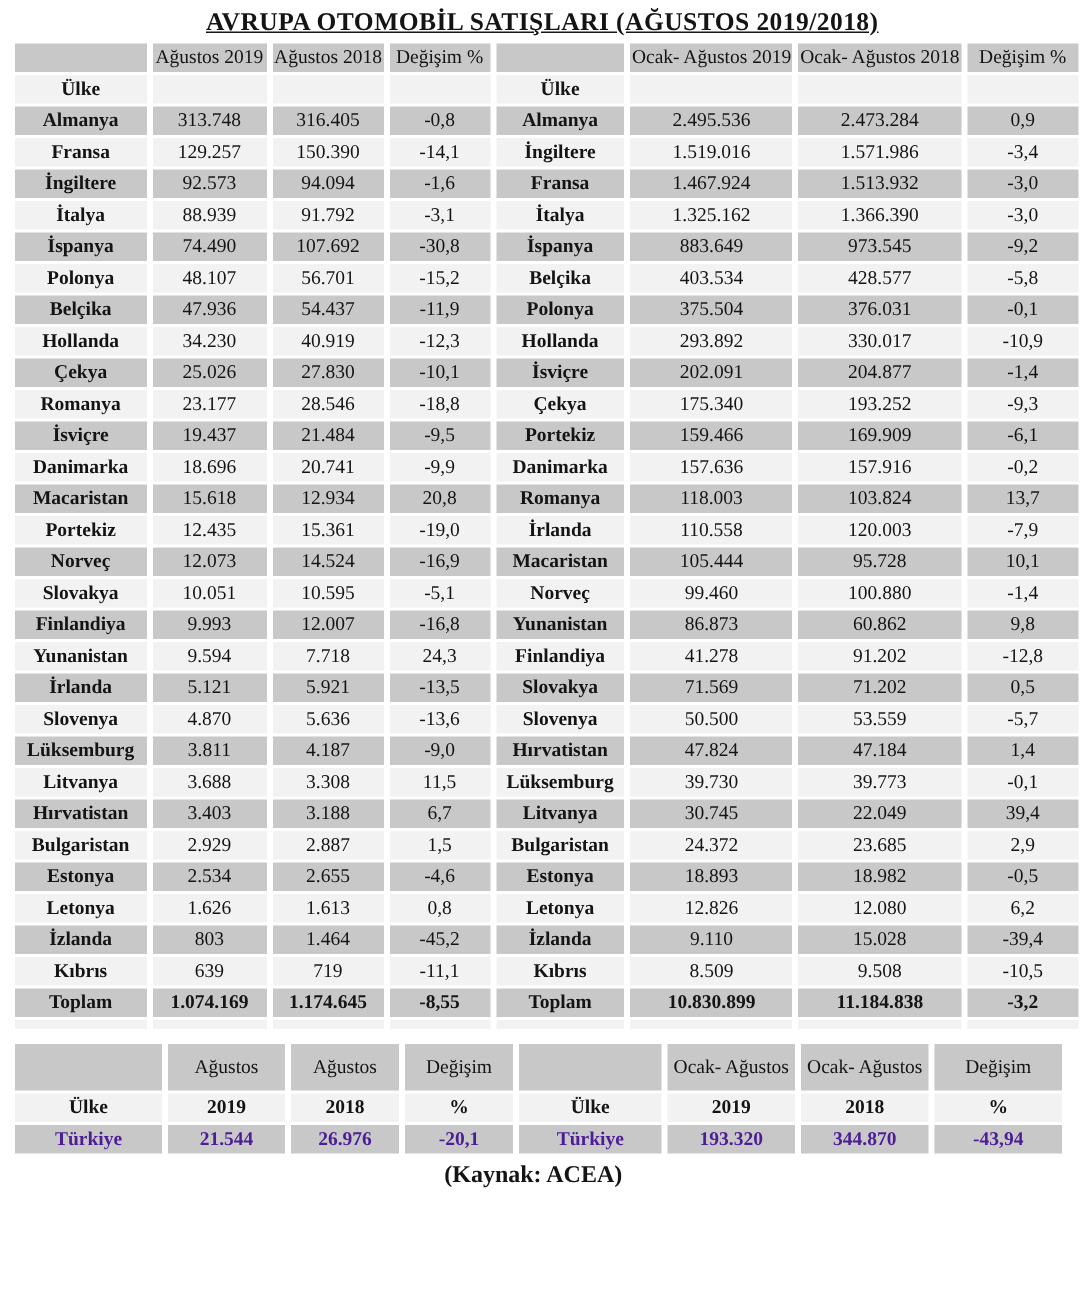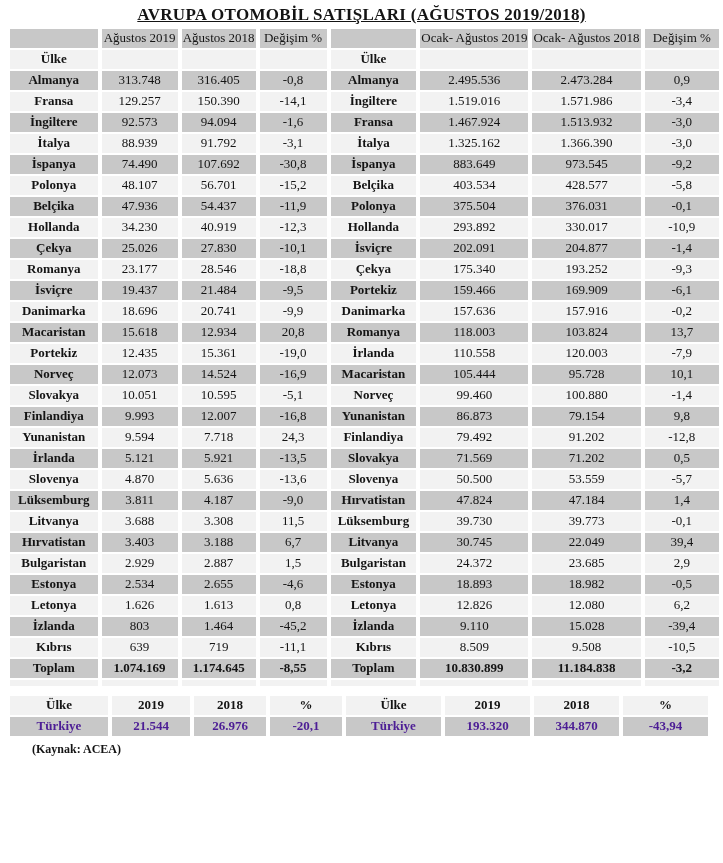--- a/index.html
+++ b/index.html
@@ -44,26 +44,25 @@
     white-space: pre-line;
     height: 48px;
     line-height: 1.12;
   }
   table.turkiye { margin-top: 6px; }
   table.turkiye td.hc { height: 31px; }
   tr.bold td { font-weight: bold; margin-top: 28px; }
   tr.red td { color: #4c1d95; }
   tr.spacer td { height: 6px; }
   .source-note {
-    text-align: left;
+    text-align: center;
     padding-right: 12px;
     margin-top: 4px;
-    font-size: 12px;
+    font-size: 16px;
     font-weight: bold;
-    padding-left: 32px;
   }
 </style>
 </head>
 <body>
 
 <div class="page">
 
   <div class="title">AVRUPA OTOMOBİL SATIŞLARI (AĞUSTOS 2019/2018)</div>
 
   <table class="sales main" id="main-table">
@@ -266,30 +265,30 @@
           <td class="l num">100.880</td>
           <td class="l num">-1,4</td>
         </tr>
         <tr>
           <td class="g country">Finlandiya</td>
           <td class="g num">9.993</td>
           <td class="g num">12.007</td>
           <td class="g num">-16,8</td>
           <td class="g country">Yunanistan</td>
           <td class="g num">86.873</td>
-          <td class="g num">79.154</td>
+          <td class="g num">60.862</td>
           <td class="g num">9,8</td>
         </tr>
         <tr>
           <td class="l country">Yunanistan</td>
           <td class="l num">9.594</td>
           <td class="l num">7.718</td>
           <td class="l num">24,3</td>
           <td class="l country">Finlandiya</td>
-          <td class="l num">79.492</td>
+          <td class="l num">41.278</td>
           <td class="l num">91.202</td>
           <td class="l num">-12,8</td>
         </tr>
         <tr>
           <td class="g country">İrlanda</td>
           <td class="g num">5.121</td>
           <td class="g num">5.921</td>
           <td class="g num">-13,5</td>
           <td class="g country">Slovakya</td>
           <td class="g num">71.569</td>
@@ -414,20 +413,32 @@
       <col style="width:98px">
         <col style="width:78px">
         <col style="width:72px">
         <col style="width:72px">
       <col style="width:95px">
         <col style="width:85px">
         <col style="width:85px">
         <col style="width:85px">
     </colgroup>
     <tbody id="turkiye-tbody">
+        <tr>
+          <td class="g hc"></td>
+          <td class="g hc">Ağustos</td>
+          <td class="g hc">Ağustos</td>
+          <td class="g hc">Değişim</td>
+          <td class="g hc"></td>
+          <td class="g hc">Ocak-
+Ağustos</td>
+          <td class="g hc">Ocak-
+Ağustos</td>
+          <td class="g hc">Değişim</td>
+        </tr>
         <tr class="bold">
           <td class="l country">Ülke</td>
           <td class="l num">2019</td>
           <td class="l num">2018</td>
           <td class="l num">%</td>
           <td class="l country">Ülke</td>
           <td class="l num">2019</td>
           <td class="l num">2018</td>
           <td class="l num">%</td>
         </tr>

